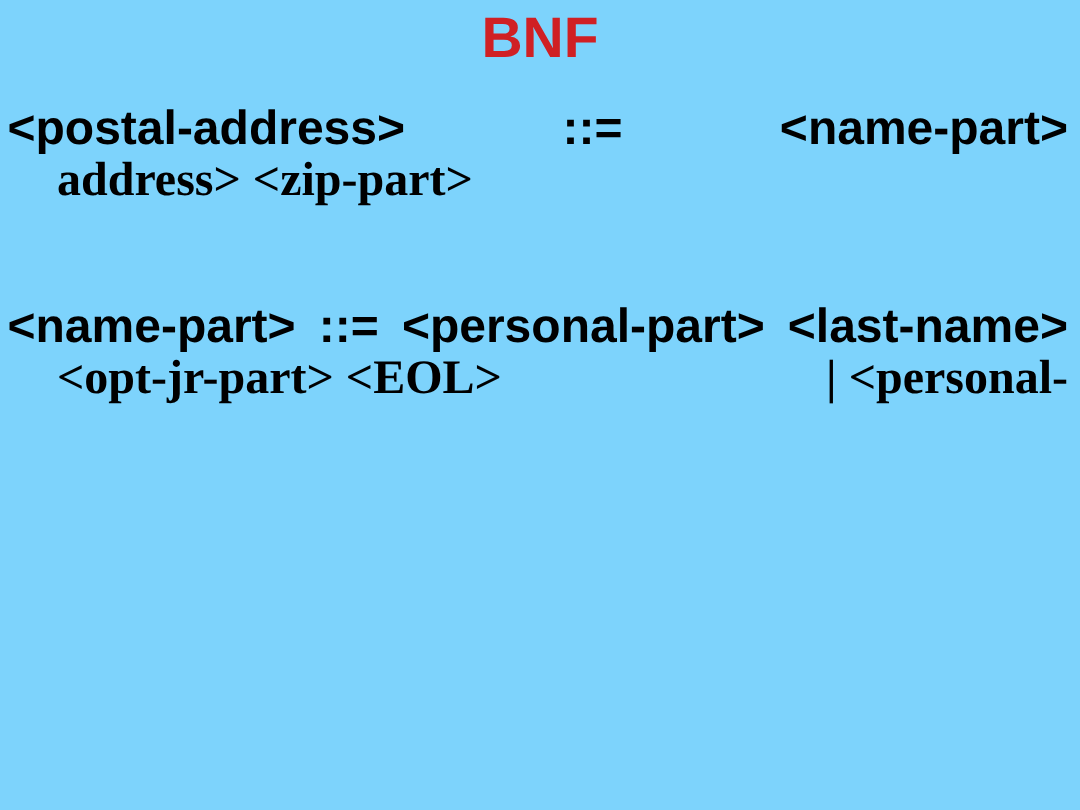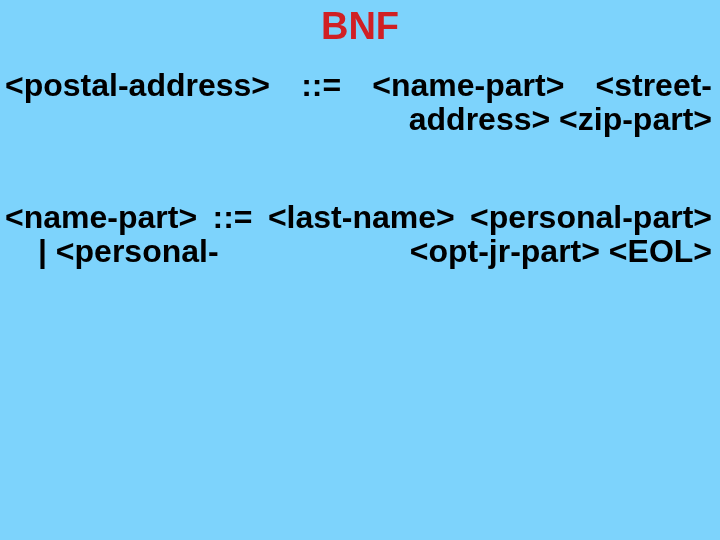--- a/index.html
+++ b/index.html
@@ -32,45 +32,46 @@
   }
   .rule {
     position: absolute;
     left: 5px;
     right: 8px;
     color: #000000;
     font-weight: bold;
     font-size: 32px;
     line-height: 34px;
   }
-  .rule:nth-child(1) { top: 68px; text-align: right; }
+  .rule:nth-child(1) { top: 68px; }
   .rule:nth-child(2) { top: 200px; }
   .rule:nth-child(3) { top: 371px; }
   .line {
     white-space: pre;
   }
   .line.justified {
     display: flex;
     justify-content: space-between;
   }
   .line.indented {
     padding-left: 33px;
+    font-family: Liberation Serif, serif;
   }
   .seg {
     flex: 0 0 auto;
   }
 </style>
 </head>
 <body>
 
 <div class="slide" style="background: #7dd3fc;">
   <h1 class="title" style="color: rgb(208, 32, 36);">BNF</h1>
   <div class="rules">
       <div class="rule" style="color: rgb(0, 0, 0);">
-        <div class="line justified"><span class="seg">&lt;postal-address&gt;</span><span class="seg">::=</span><span class="seg">&lt;name-part&gt;</span><span class="seg">&lt;street-</span></div>
+        <div class="line justified"><span class="seg">&lt;postal-address&gt;</span><span class="seg">::=</span><span class="seg">&lt;name-part&gt;</span></div>
         <div class="line indented"><span class="seg">address&gt; &lt;zip-part&gt;</span></div>
       </div>
       <div class="rule" style="color: rgb(0, 0, 0);">
-        <div class="line justified"><span class="seg">&lt;name-part&gt;</span><span class="seg">::=</span><span class="seg">&lt;last-name&gt;</span><span class="seg">&lt;personal-part&gt;</span></div>
-        <div class="line justified indented"><span class="seg">| &lt;personal-</span><span class="seg">&lt;opt-jr-part&gt; &lt;EOL&gt;</span></div>
+        <div class="line justified"><span class="seg">&lt;name-part&gt;</span><span class="seg">::=</span><span class="seg">&lt;personal-part&gt;</span><span class="seg">&lt;last-name&gt;</span></div>
+        <div class="line justified indented"><span class="seg">&lt;opt-jr-part&gt; &lt;EOL&gt;</span><span class="seg">| &lt;personal-</span></div>
       </div>
     </div>
 </div>
 
 </body></html>

